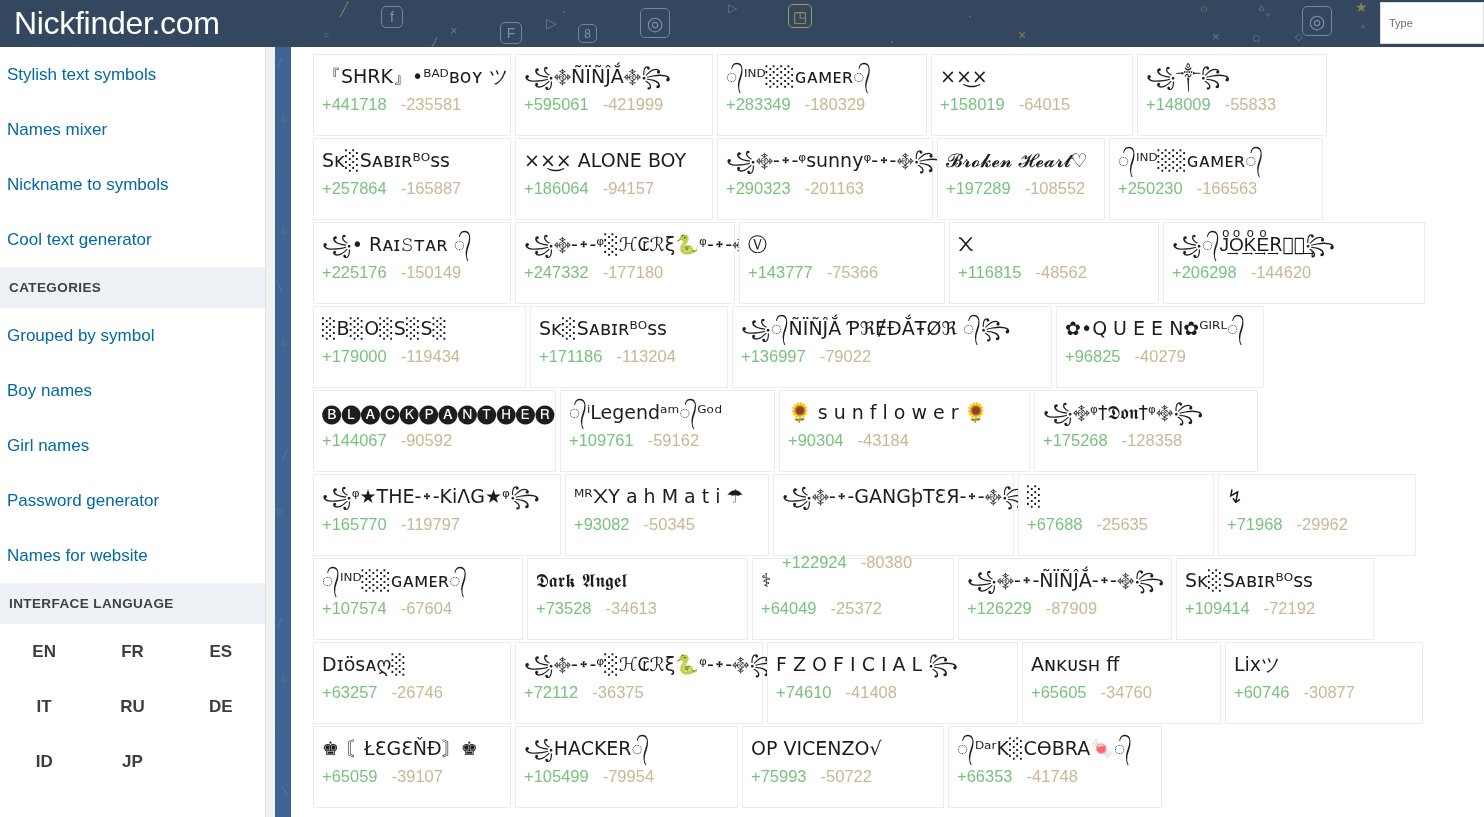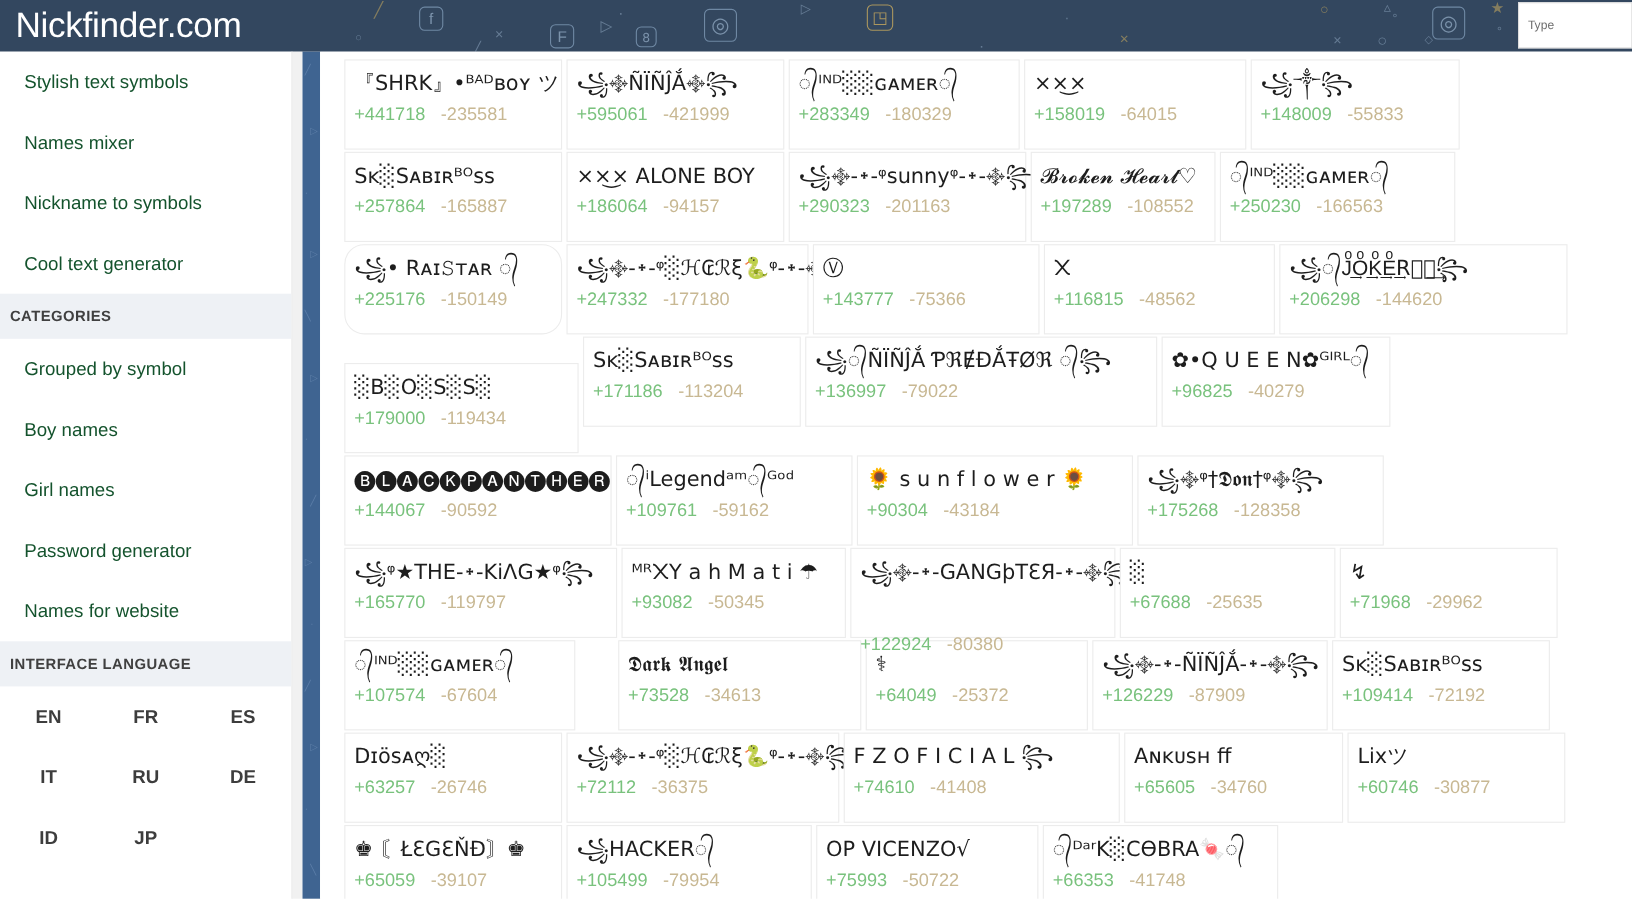--- a/index.html
+++ b/index.html
@@ -65,23 +65,23 @@
   #sidebar {
     position: absolute; left: 0; top: 47px;
     width: 266px; height: 770px;
     background: #ffffff;
     border-right: 1px solid #e3e3e3;
     overflow: hidden;
   }
   .nav-item {
     height: 55px;
     display: flex; align-items: center;
-    padding-left: 22px;
+    padding-left: 7px;
     font-size: 17px;
-    color: #14532d;
+    color: #0369a1;
     cursor: pointer;
     white-space: nowrap;
   }
   .nav-section {
     height: 41px;
     display: flex; align-items: center;
     padding-left: 9px;
     background: #eef1f5;
     color: #404040;
     font-size: 13.5px;
@@ -332,21 +332,21 @@
           <span class="down">-108552</span>
         </div>
       </div>
       <div class="card" style="width: 214px;">
         <div class="nick">᭄ᴵᴺᴰ░░ɢᴀᴍᴇʀ᭄</div>
         <div class="votes">
           <span class="up">+250230</span>
           <span class="down">-166563</span>
         </div>
       </div>
-      <div class="card" style="width: 198px; border-radius: 18px;">
+      <div class="card" style="width: 198px;">
         <div class="nick">꧁• Rᴀɪ𝚂ᴛᴀʀ ᭄</div>
         <div class="votes">
           <span class="up">+225176</span>
           <span class="down">-150149</span>
         </div>
       </div>
       <div class="card" style="width: 220px;">
         <div class="nick">꧁࿇-᛭-ᵠ░ℋ₢ℛξ🐍ᵠ-᛭-࿇꧂</div>
         <div class="votes">
           <span class="up">+247332</span>
@@ -367,21 +367,21 @@
           <span class="down">-48562</span>
         </div>
       </div>
       <div class="card" style="width: 262px;">
         <div class="nick">꧁᭄Jͦ͢Oͦ͢Kͦ͢Eͦ͢R᭄ͦ͢꧂</div>
         <div class="votes">
           <span class="up">+206298</span>
           <span class="down">-144620</span>
         </div>
       </div>
-      <div class="card" style="width: 213px; margin-top: 24px;">
+      <div class="card" style="width: 213px;">
         <div class="nick">░B░O░S░S░</div>
         <div class="votes">
           <span class="up">+179000</span>
           <span class="down">-119434</span>
         </div>
       </div>
       <div class="card" style="width: 198px;">
         <div class="nick">Sᴋ░Sᴀʙɪʀᴮᴼss</div>
         <div class="votes">
           <span class="up">+171186</span>
@@ -465,21 +465,21 @@
           <span class="down">-29962</span>
         </div>
       </div>
       <div class="card" style="width: 210px;">
         <div class="nick">᭄ᴵᴺᴰ░░ɢᴀᴍᴇʀ᭄</div>
         <div class="votes">
           <span class="up">+107574</span>
           <span class="down">-67604</span>
         </div>
       </div>
-      <div class="card" style="width: 221px; margin-left: 35px;">
+      <div class="card" style="width: 221px;">
         <div class="nick">𝕯𝖆𝖗𝖐 𝕬𝖓𝖌𝖊𝖑</div>
         <div class="votes">
           <span class="up">+73528</span>
           <span class="down">-34613</span>
         </div>
       </div>
       <div class="card" style="width: 202px;">
         <div class="nick">⚕</div>
         <div class="votes">
           <span class="up">+64049</span>

